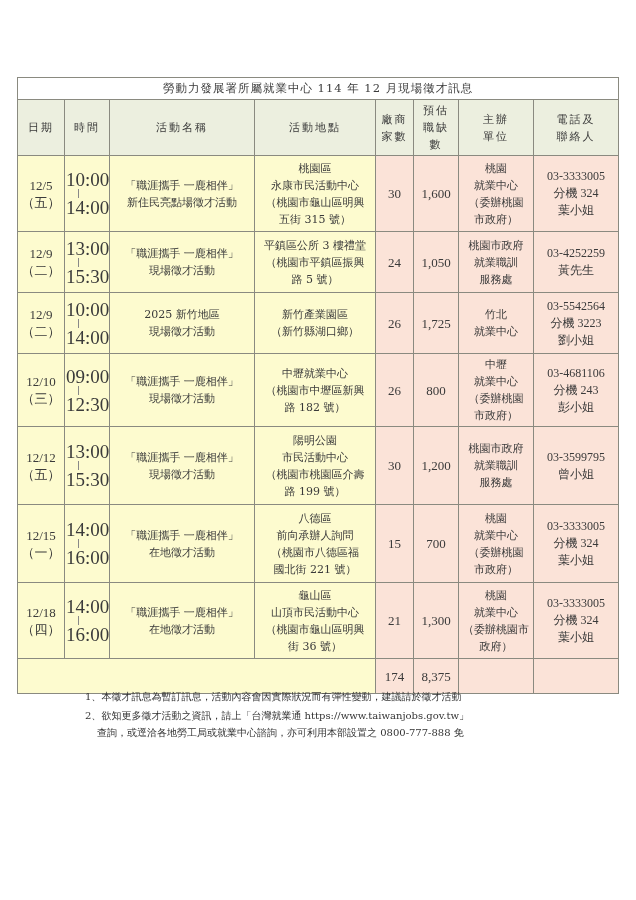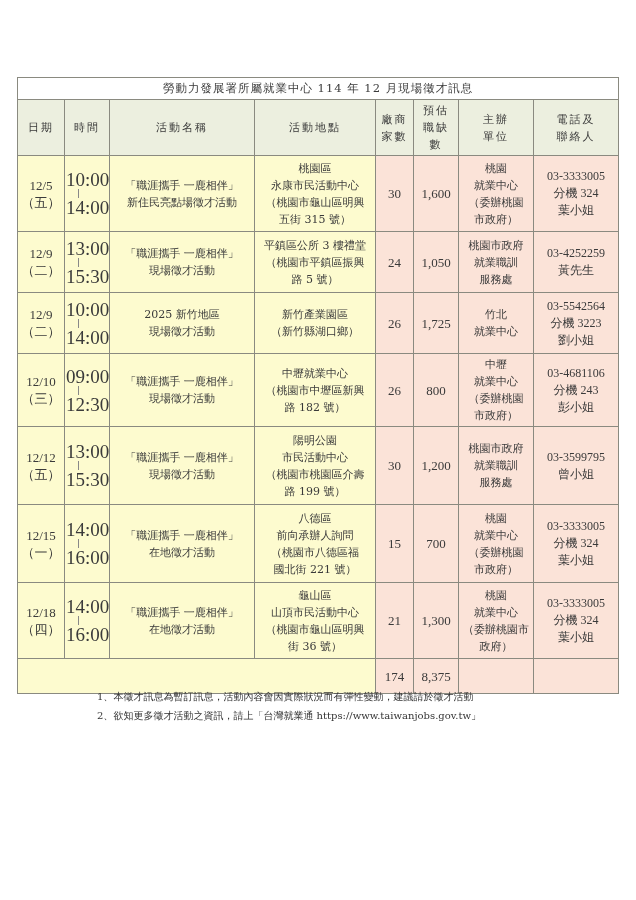--- a/index.html
+++ b/index.html
@@ -11,21 +11,21 @@
          vertical-align:middle; padding:0 1px; line-height:17px; font-weight:normal; }
   .title-cell { background:#ffffff; height:21px; font-size:11.5px; letter-spacing:1px; }
   .hdr th { background:#ecefdf; height:55px; letter-spacing:2px; }
   .y { background:#fdfbcf; }
   .p { background:#fbe3d8; }
   .num { font-family:"Liberation Serif", serif; font-size:13px; }
   .date { font-family:"Liberation Serif", serif; font-size:13px; line-height:22px;margin-top:20px; }
   .time { font-family:"Liberation Serif", serif; font-size:19px; line-height:15px; text-align:left; padding-left:3px; }
   .time .bar { display:block; width:1px; height:9px; background:#888; margin:1px 0 1px 12px; }
   .phone { font-family:"Liberation Serif", serif; font-size:12px; line-height:19px;margin-top:48px; }
-  .notes { position:absolute; left:97px; top:688px; width:470px; font-size:10px; line-height:17px; color:#333; }
+  .notes { position:absolute; left:85px; top:688px; width:470px; font-size:10px; line-height:17px; color:#333; }
   .note { margin:0 0 2px 0; }
   .note .n { display:inline-block; }
   .note .cont { display:block; padding-left:12px; }
   .note1 .cont { padding-left:0; }
 </style>
 </head>
 <body>
 
 <table class="recruit">
   <colgroup>
@@ -135,14 +135,15 @@
     </tr>
   </tfoot>
 </table>
 
 <div class="notes">
   <div class="note note1">
     <span class="n">1、</span><span>本徵才訊息為暫訂訊息，活動內容會因實際狀況而有彈性變動，建議請於徵才活動</span>
   </div>
   <div class="note note2">
     <span class="n">2、</span><span>欲知更多徵才活動之資訊，請上「台灣就業通 https://www.taiwanjobs.gov.tw」</span>
+    <span class="cont">查詢，或逕洽各地勞工局或就業中心諮詢，亦可利用本部設置之 0800-777-888 免</span>
   </div>
 </div>
 
 </body></html>

